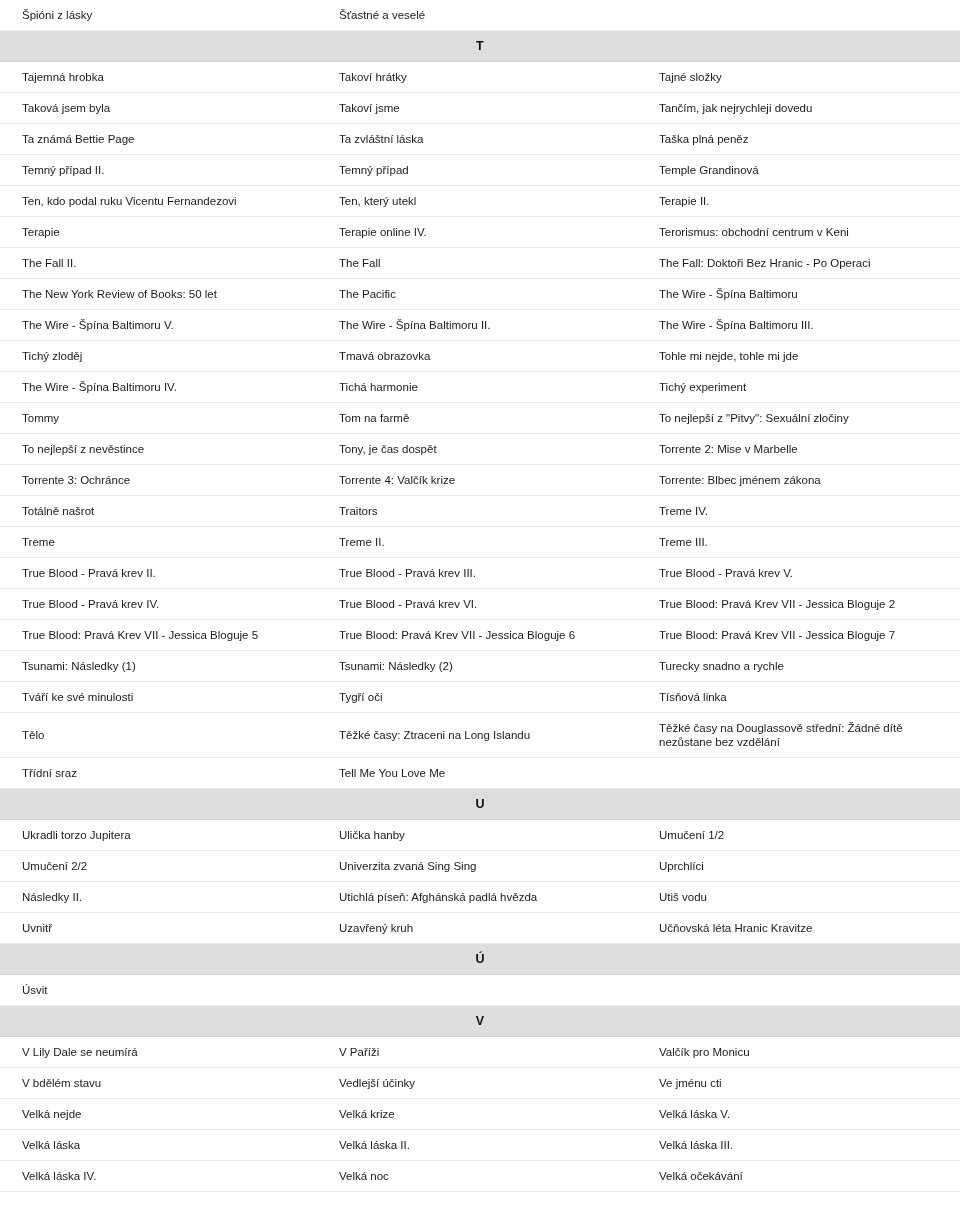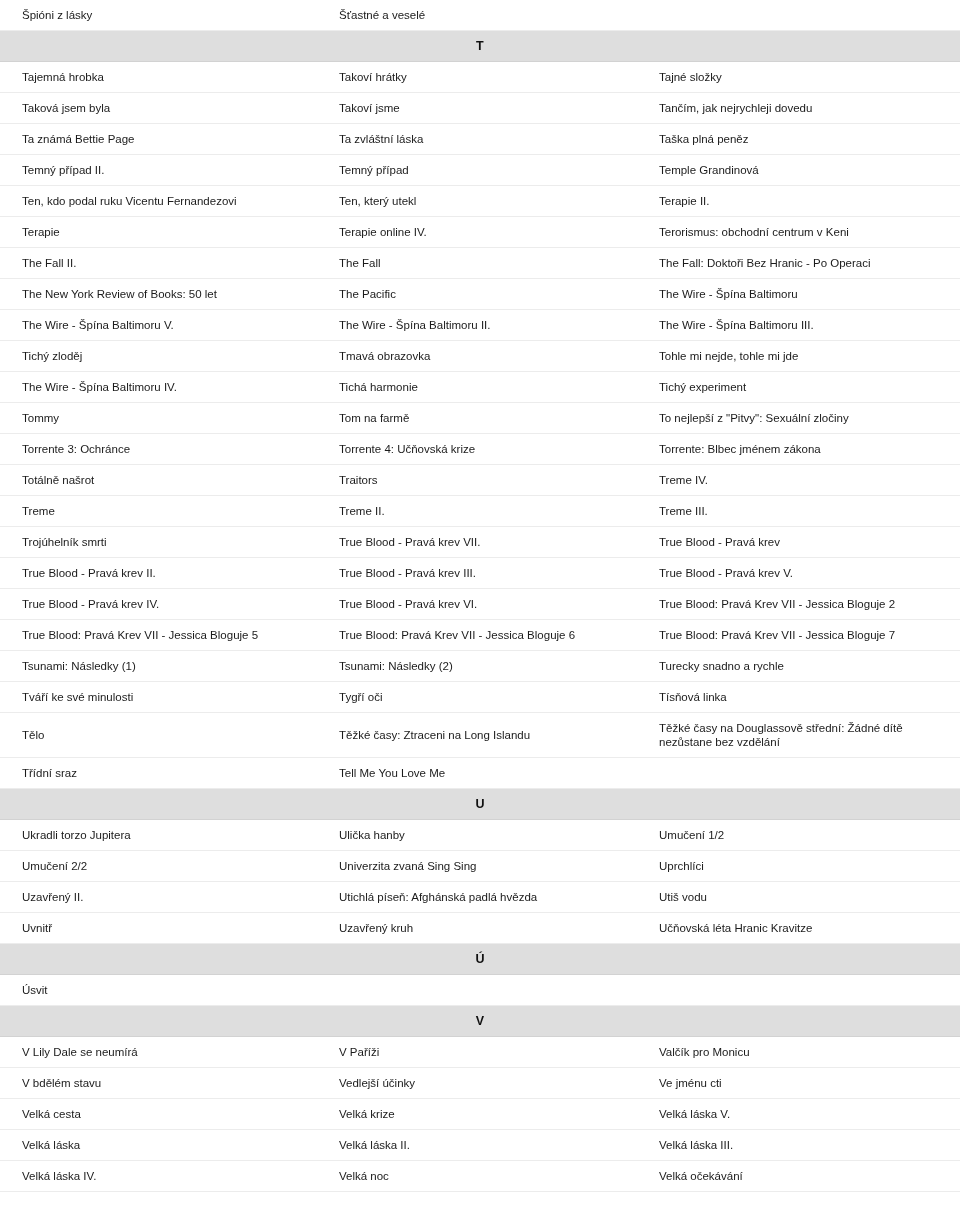--- a/index.html
+++ b/index.html
@@ -128,38 +128,38 @@
         <td>The Wire - Špína Baltimoru IV.</td>
         <td>Tichá harmonie</td>
         <td>Tichý experiment</td>
       </tr>
       <tr class="title-row">
         <td>Tommy</td>
         <td>Tom na farmě</td>
         <td>To nejlepší z "Pitvy": Sexuální zločiny</td>
       </tr>
       <tr class="title-row">
+        <td>To nejlepší z nevěstince</td>
+        <td>Tony, je čas dospět</td>
+        <td>Torrente 2: Mise v Marbelle</td>
+      </tr>
+      <tr class="title-row">
         <td>Torrente 3: Ochránce</td>
-        <td>Torrente 4: Učňovská krize</td>
+        <td>Torrente 4: Valčík krize</td>
         <td>Torrente: Blbec jménem zákona</td>
       </tr>
       <tr class="title-row">
         <td>Totálně našrot</td>
         <td>Traitors</td>
         <td>Treme IV.</td>
       </tr>
       <tr class="title-row">
         <td>Treme</td>
         <td>Treme II.</td>
         <td>Treme III.</td>
-      </tr>
-      <tr class="title-row">
-        <td>Trojúhelník smrti</td>
-        <td>True Blood - Pravá krev VII.</td>
-        <td>True Blood - Pravá krev</td>
       </tr>
       <tr class="title-row">
         <td>True Blood - Pravá krev II.</td>
         <td>True Blood - Pravá krev III.</td>
         <td>True Blood - Pravá krev V.</td>
       </tr>
       <tr class="title-row">
         <td>True Blood - Pravá krev IV.</td>
         <td>True Blood - Pravá krev VI.</td>
         <td>True Blood: Pravá Krev VII - Jessica Bloguje 2</td>
@@ -196,21 +196,21 @@
         <td>Ukradli torzo Jupitera</td>
         <td>Ulička hanby</td>
         <td>Umučení 1/2</td>
       </tr>
       <tr class="title-row">
         <td>Umučení 2/2</td>
         <td>Univerzita zvaná Sing Sing</td>
         <td>Uprchlíci</td>
       </tr>
       <tr class="title-row">
-        <td>Uzavřený II.</td>
+        <td>Následky II.</td>
         <td>Utichlá píseň: Afghánská padlá hvězda</td>
         <td>Utiš vodu</td>
       </tr>
       <tr class="title-row">
         <td>Uvnitř</td>
         <td>Uzavřený kruh</td>
         <td>Učňovská léta Hranic Kravitze</td>
       </tr>
       <tr class="section-row">
         <td colspan="3">Ú</td>
@@ -227,21 +227,21 @@
         <td>V Lily Dale se neumírá</td>
         <td>V Paříži</td>
         <td>Valčík pro Monicu</td>
       </tr>
       <tr class="title-row">
         <td>V bdělém stavu</td>
         <td>Vedlejší účinky</td>
         <td>Ve jménu cti</td>
       </tr>
       <tr class="title-row">
-        <td>Velká cesta</td>
+        <td>Velká nejde</td>
         <td>Velká krize</td>
         <td>Velká láska V.</td>
       </tr>
       <tr class="title-row">
         <td>Velká láska</td>
         <td>Velká láska II.</td>
         <td>Velká láska III.</td>
       </tr>
       <tr class="title-row">
         <td>Velká láska IV.</td>

